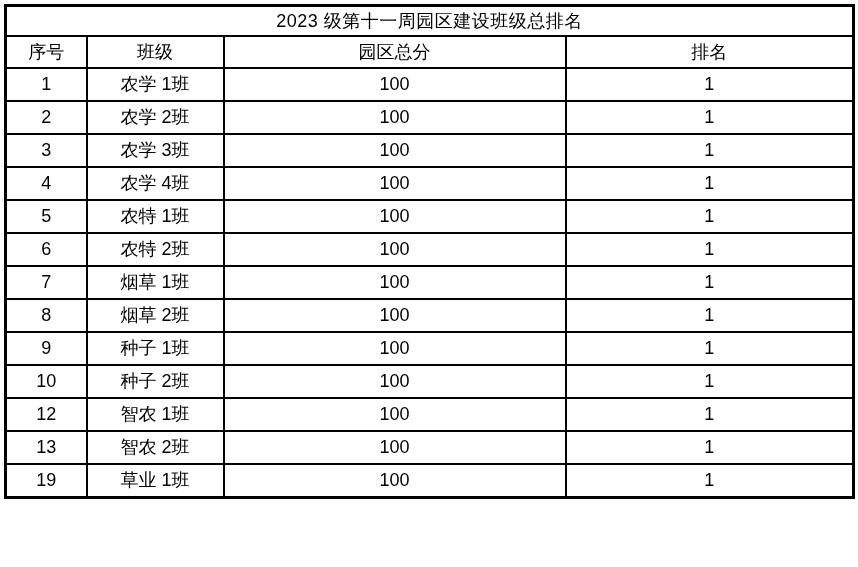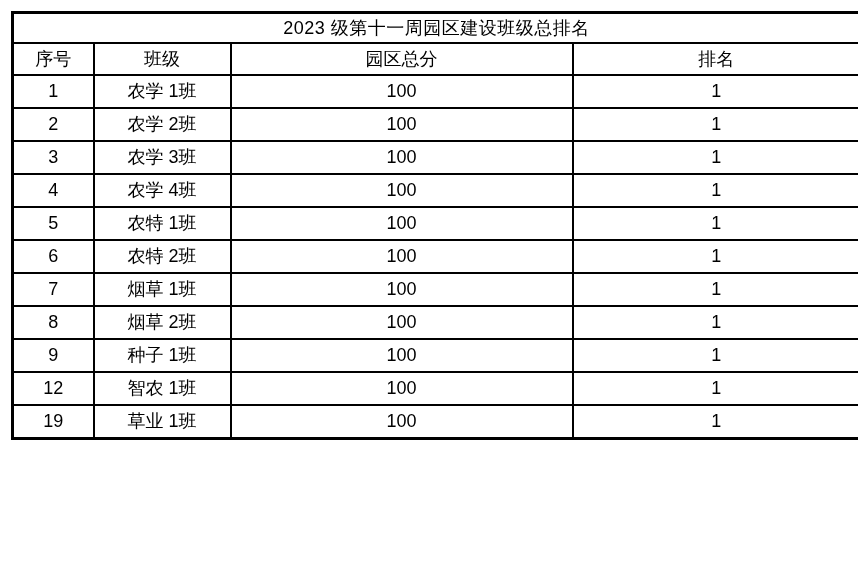--- a/index.html
+++ b/index.html
@@ -8,21 +8,21 @@
     background: #ffffff;
     width: 858px;
     height: 567px;
     font-family: "Liberation Sans", "DejaVu Sans", sans-serif;
     color: #000000;
   }
   .page {
     width: 858px;
     height: 567px;
     box-sizing: border-box;
-    padding: 11px;
+    padding: 4px;
   }
   table.rank-table {
     border-collapse: collapse;
     width: 848px;
     table-layout: fixed;
   }
   table.rank-table td, table.rank-table th {
     border: 2px solid #000000;
     text-align: center;
     vertical-align: middle;
@@ -129,22 +129,34 @@
         <td>100</td>
         <td>1</td>
       </tr>
       <tr class="data-row">
         <td>9</td>
         <td class="cell-class">种子 1班</td>
         <td>100</td>
         <td>1</td>
       </tr>
       <tr class="data-row">
+        <td>10</td>
+        <td class="cell-class">种子 2班</td>
+        <td>100</td>
+        <td>1</td>
+      </tr>
+      <tr class="data-row">
         <td>12</td>
         <td class="cell-class">智农 1班</td>
+        <td>100</td>
+        <td>1</td>
+      </tr>
+      <tr class="data-row">
+        <td>13</td>
+        <td class="cell-class">智农 2班</td>
         <td>100</td>
         <td>1</td>
       </tr>
       <tr class="data-row">
         <td>19</td>
         <td class="cell-class">草业 1班</td>
         <td>100</td>
         <td>1</td>
       </tr>
     </tbody>

